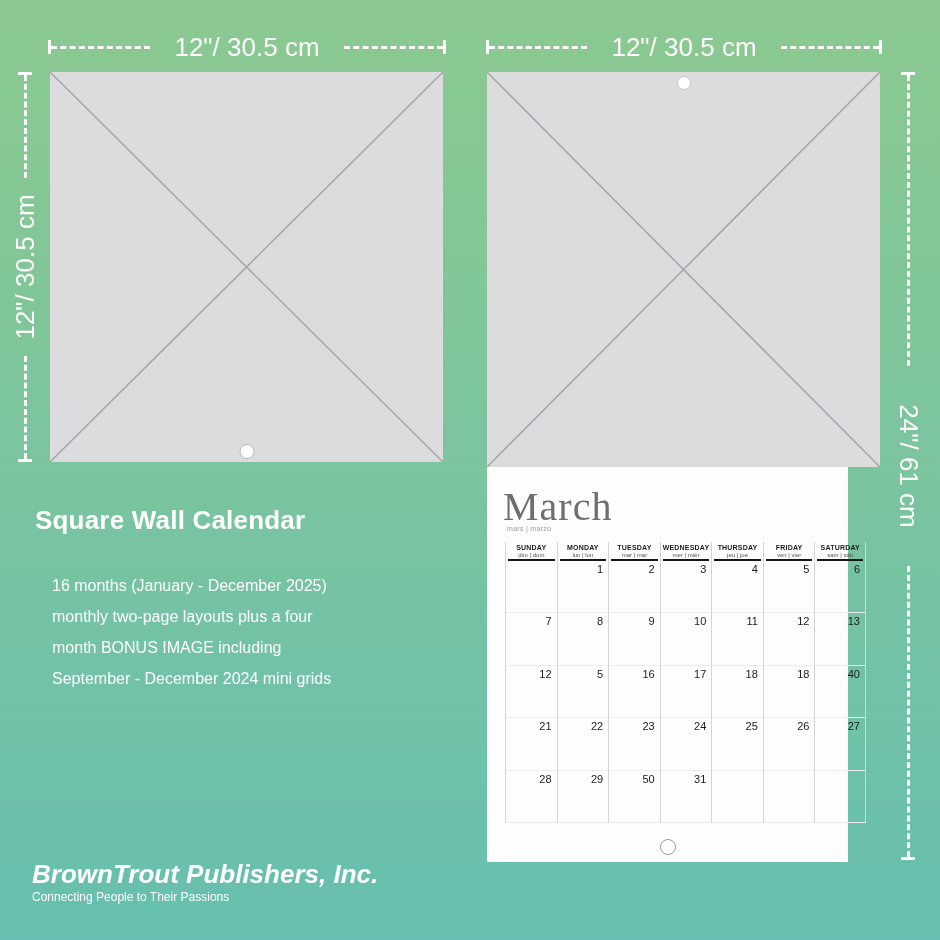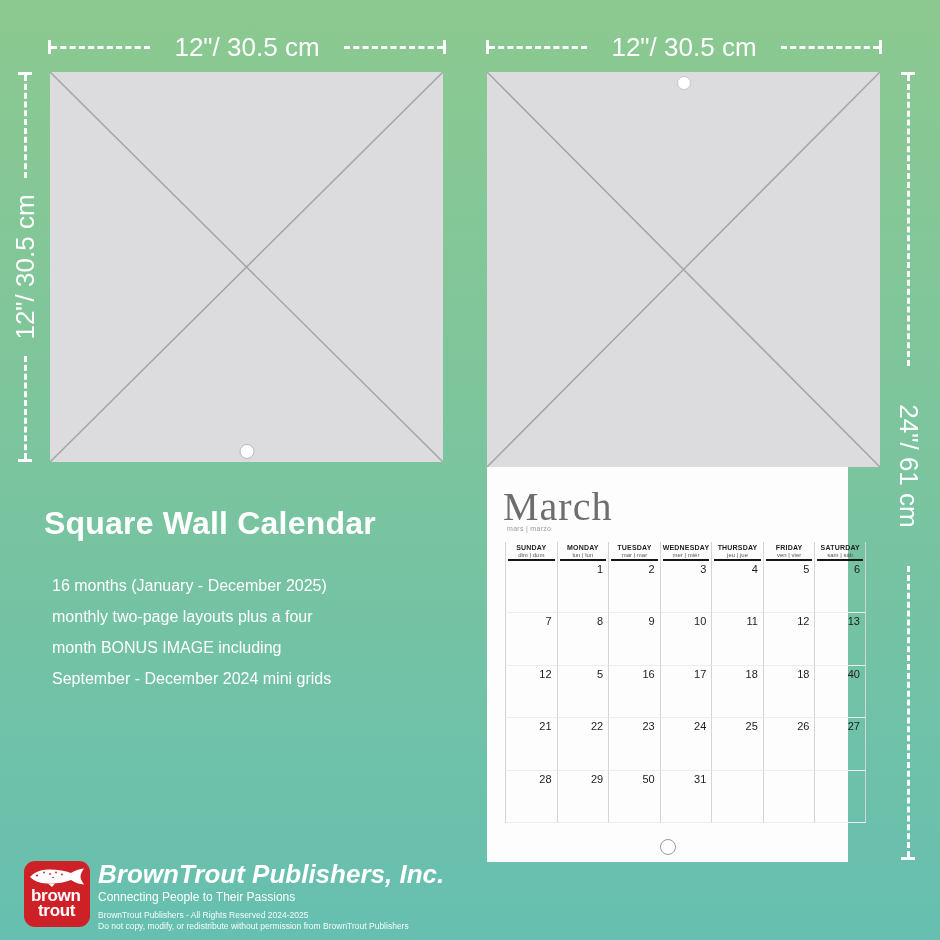--- a/index.html
+++ b/index.html
@@ -36,21 +36,21 @@
   .gc{border-left:1px solid #d4d4d6;box-sizing:border-box;}
   .gc:nth-child(7n){border-right:1px solid #d4d4d6;}
   .hdr{position:relative;text-align:center;padding-top:2px;}
   .hdr::after{content:"";position:absolute;left:2px;right:2px;bottom:0;height:2px;background:#161616;}
   .dayname{font-size:7px;font-weight:bold;color:#1d1d1d;letter-spacing:.2px;line-height:8px;}
   .daysub{font-size:6px;color:#555;line-height:7px;}
   .bcell{border-bottom:1px solid #ededef;text-align:right;
          padding:2px 5px 0 0;font-size:11px;color:#1c1c1c;}
 
   
-  .prod-title{position:absolute;left:44px;top:505px;font-size:32px;font-weight:bold;color:#fff;letter-spacing:.2px;}
+  .prod-title{position:absolute;left:35px;top:505px;font-size:26px;font-weight:bold;color:#fff;letter-spacing:.2px;}
   .prod-desc{position:absolute;left:52px;top:570px;width:440px;font-size:16px;color:#fff;
              line-height:31px;white-space:pre-line;}
 
   
   .footer{position:absolute;left:24px;top:861px;display:flex;align-items:flex-start;}
   .logo{width:66px;height:66px;border-radius:11px;background:#ce2127;position:relative;flex:none;}
   .logo svg{position:absolute;left:4px;top:4px;}
   .logo-words{position:absolute;left:0;right:0;top:27px;color:#fff;font-weight:bold;
               font-size:17px;line-height:15px;letter-spacing:-.3px;}
   .logo-w1{padding-left:7px;}
@@ -186,37 +186,17 @@
   <div class="hole" style="bottom:7px;width:14px;height:14px;border:1px solid #9a9a9e;"></div>
 </div>
 
 <div class="prod-title">Square Wall Calendar</div>
 <div class="prod-desc">16 months (January - December 2025)
 monthly two-page layouts plus a four
 month BONUS IMAGE including
 September - December 2024 mini grids</div>
 
 <div class="footer">
-  <div class="logo">
-    <svg width="58" height="23" viewBox="0 0 58 23">
-      <path d="M2,12 Q8,5 19,4.5 Q33,4 43,8 Q49,4 56,3.5 Q52.5,8.5 52.5,11.5 Q52.5,14.5 56,19.5 Q49,19 43,15 Q33,19 19,18.5 Q8,18 2,12 Z" fill="#ffffff"></path>
-      <circle cx="9" cy="10.5" r="1.1" fill="#ce2127"></circle>
-      <circle cx="16" cy="7.5" r="0.9" fill="#ce2127"></circle>
-      <circle cx="22" cy="9" r="0.9" fill="#ce2127"></circle>
-      <circle cx="28" cy="7.5" r="0.9" fill="#ce2127"></circle>
-      <circle cx="34" cy="9.5" r="0.9" fill="#ce2127"></circle>
-      <circle cx="25" cy="12.5" r="0.8" fill="#ce2127"></circle>
-      <path d="M20,18.5 L24,22 L27,18.5 Z" fill="#ffffff"></path>
-    </svg>
-    <div class="logo-words">
-      <div class="logo-w1">brown</div>
-      <div class="logo-w2">trout</div>
-    </div>
-  </div>
   <div class="ftext">
     <div class="fcompany">BrownTrout Publishers, Inc.</div>
     <div class="ftagline">Connecting People to Their Passions</div>
-    <div class="fcopy">
-      <div>BrownTrout Publishers - All Rights Reserved 2024-2025</div>
-      <div>Do not copy, modify, or redistribute without permission from BrownTrout Publishers</div>
-    </div>
   </div>
 </div>
 
 </body></html>

